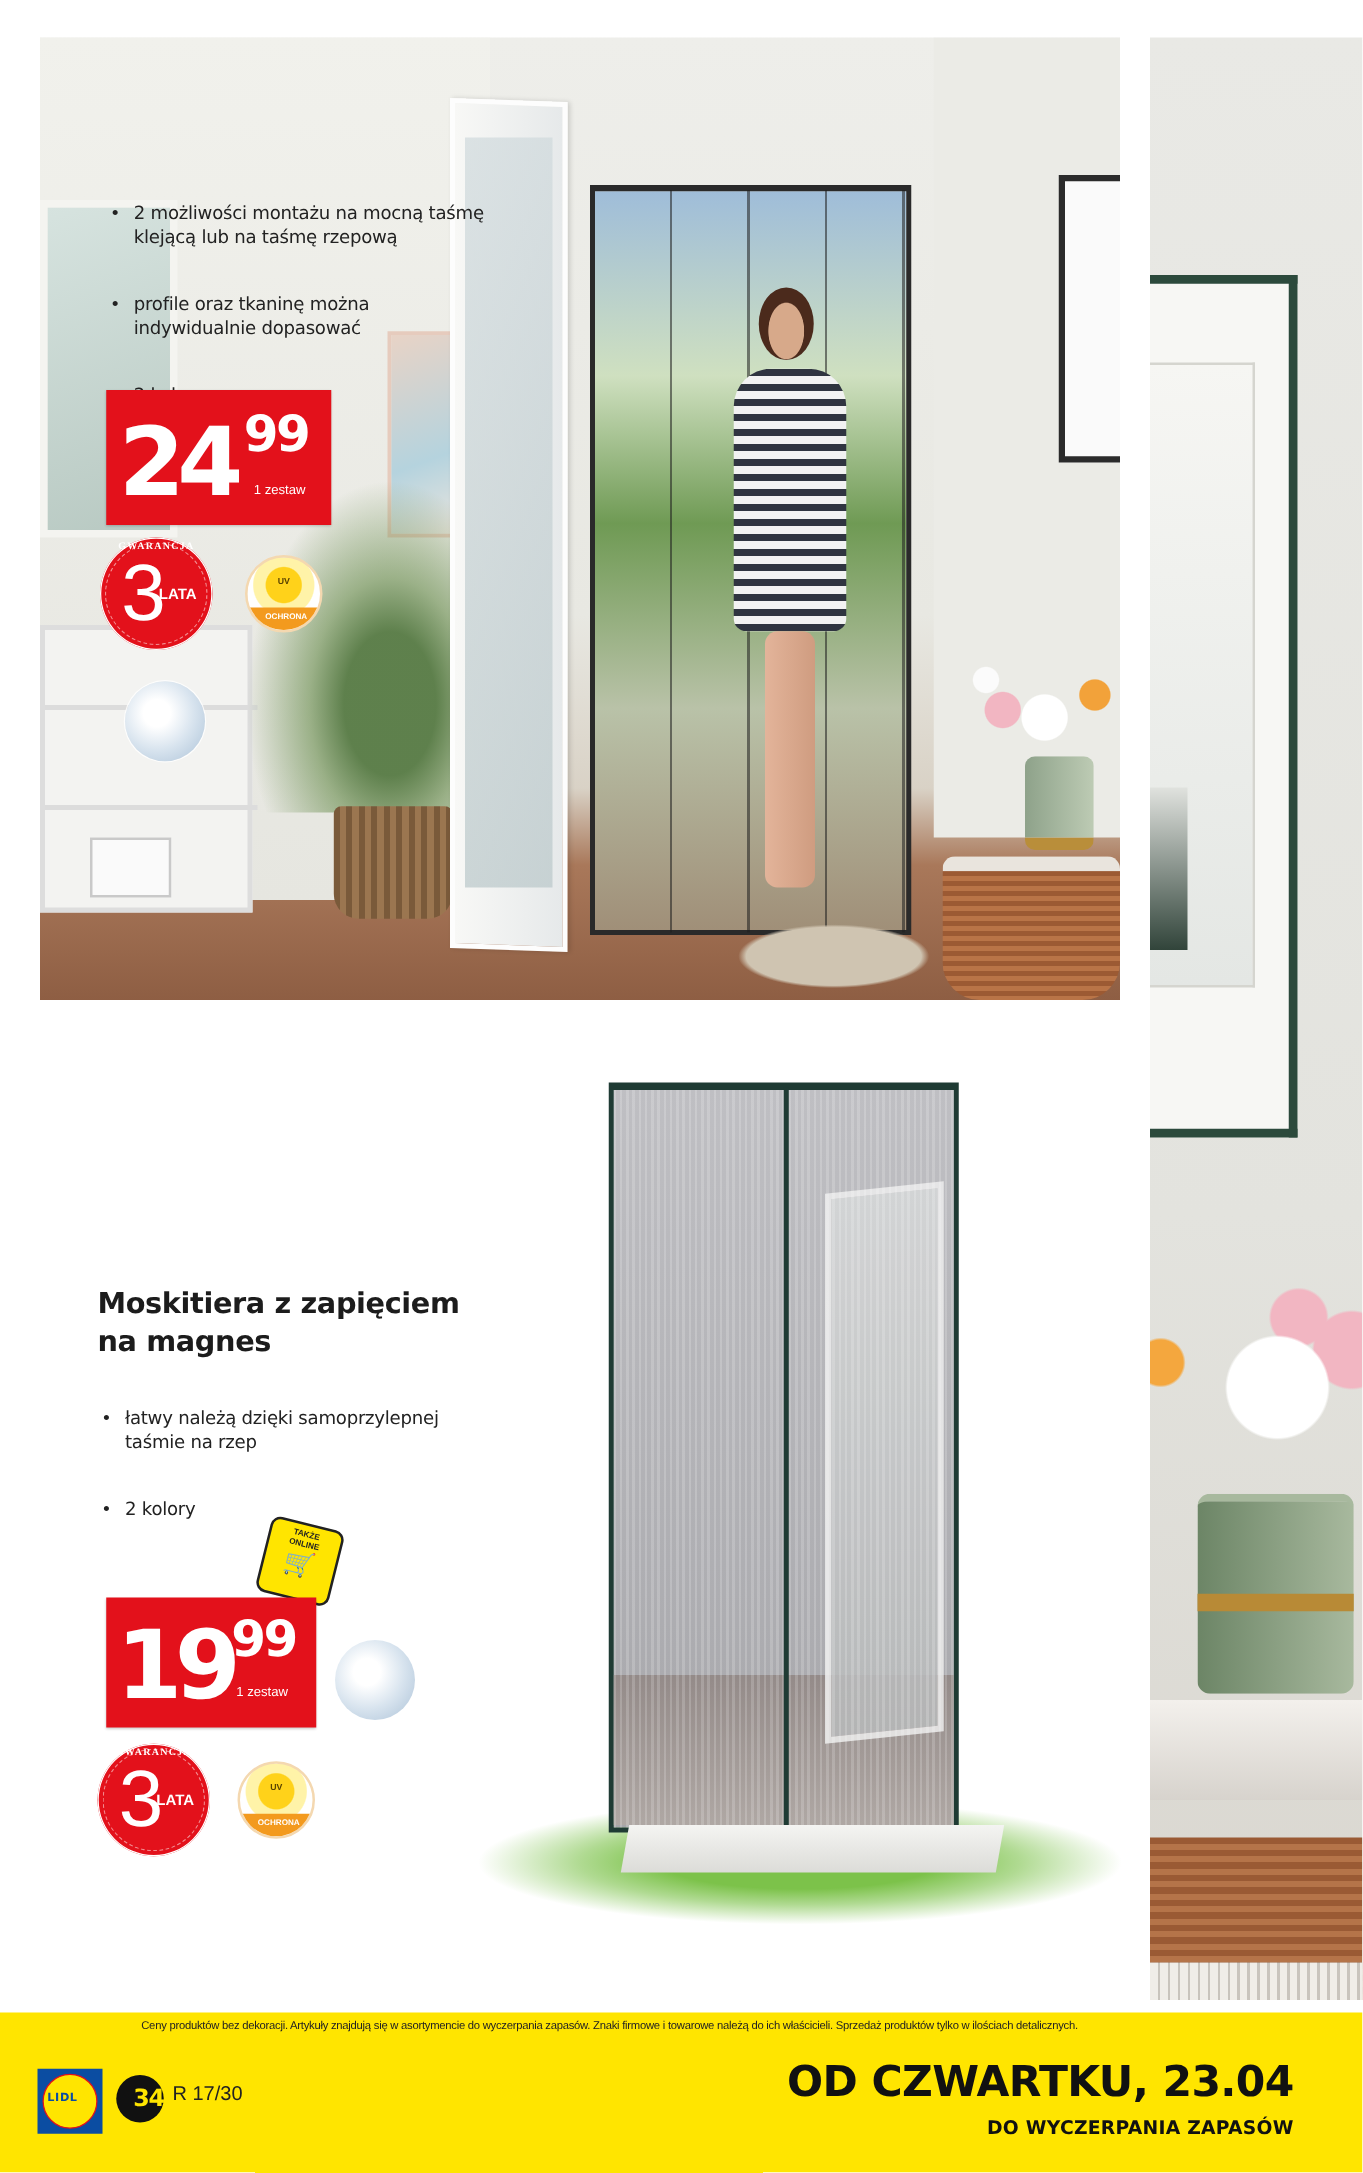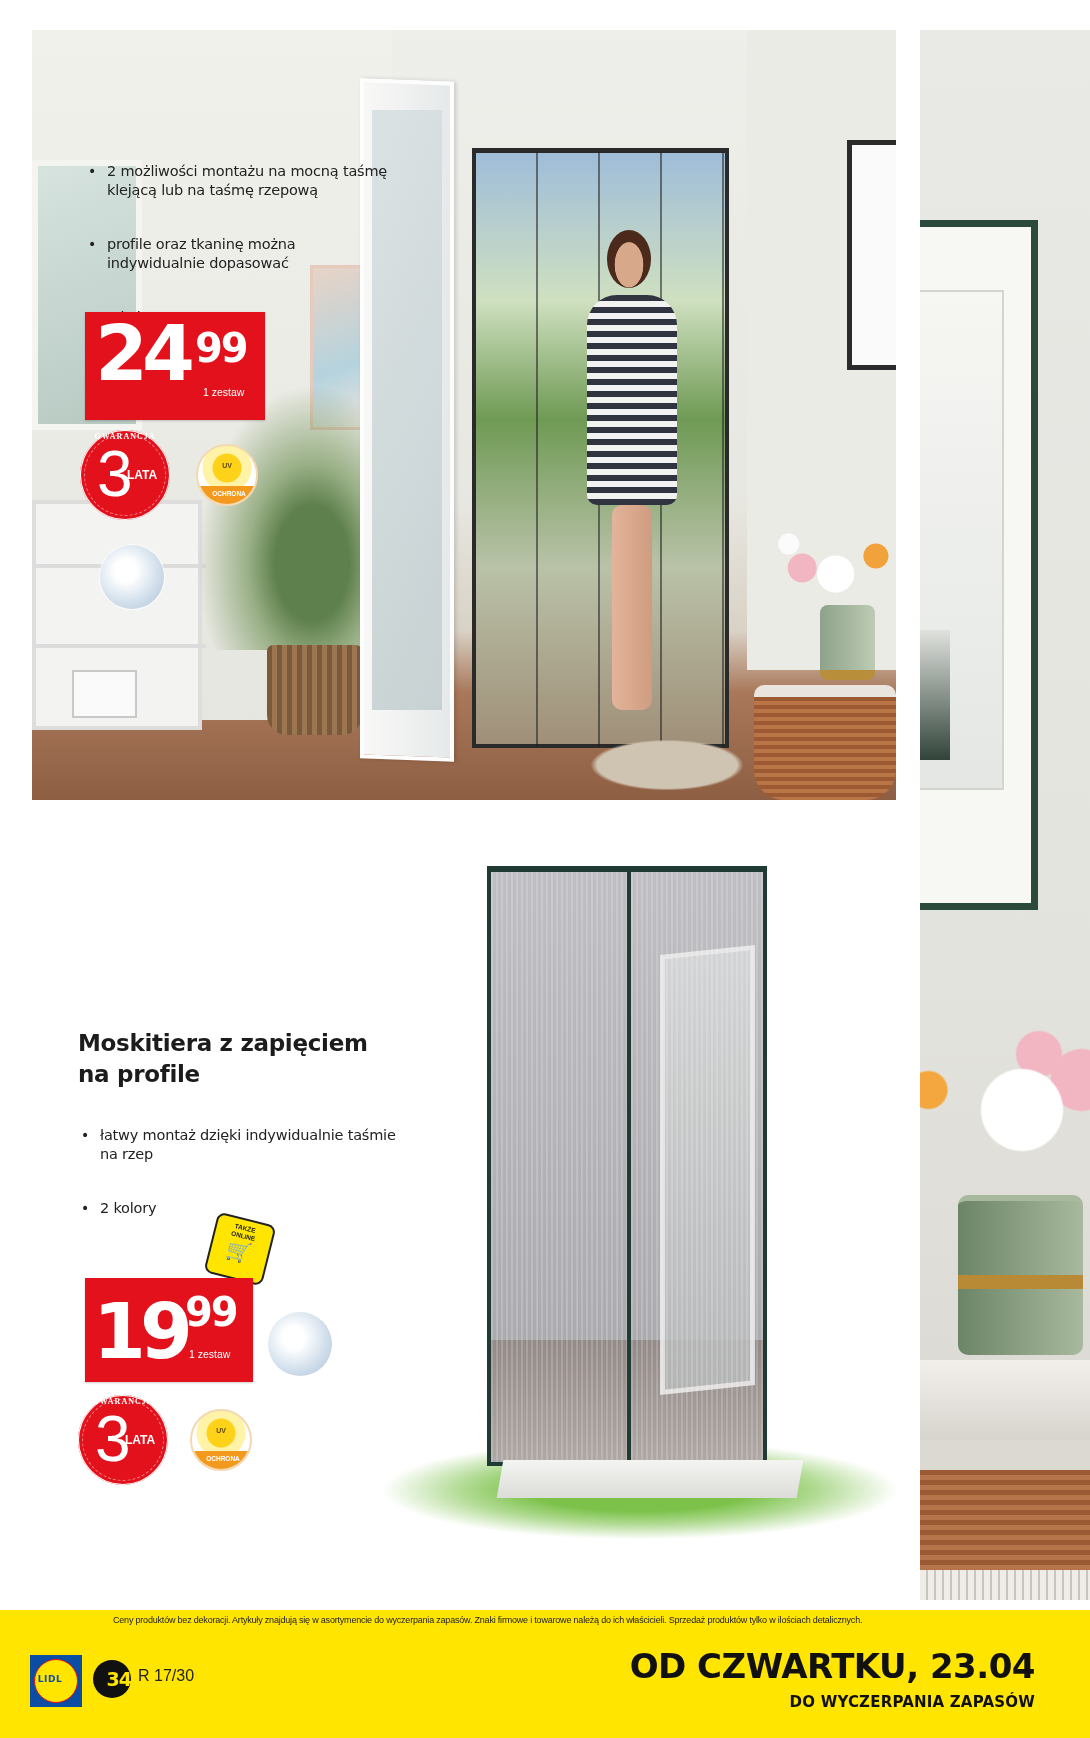--- a/index.html
+++ b/index.html
@@ -156,21 +156,21 @@
 
 <div class="product p1">
   <ul>
     <li>2 możliwości montażu na mocną taśmę klejącą lub na taśmę rzepową</li>
     <li>profile oraz tkaninę można indywidualnie dopasować</li>
     <li>2 kolory</li>
   </ul>
 </div>
 
 <div class="price-box pb1">
-  <span class="price-main" style="left:10px;top:4px">24</span>
+  <span class="price-main" style="left:10px;top:20px">24</span>
   <span class="price-cents" style="left:110px;top:16px">99</span>
   <span class="price-unit" style="left:118px;top:74px">1 zestaw</span>
 </div>
 
 <div class="guarantee g1">
   <div class="g-ring"></div>
   <span class="g-label">GWARANCJA</span>
   <span class="g-num">3</span>
   <span class="g-lata">LATA</span>
 </div>
@@ -178,24 +178,24 @@
 <div class="uv uv1">
   <span class="uv-t">UV</span>
   <span class="uv-band">OCHRONA</span>
 </div>
 
 <div class="swatch sw1"></div>
 
 <div class="product p2">
   <h2>
     <span>Moskitiera z zapięciem</span><br>
-    <span>na profile</span>
+    <span>na magnes</span>
   </h2>
   <ul>
-    <li>łatwy montaż dzięki indywidualnie taśmie na rzep</li>
+    <li>łatwy należą dzięki samoprzylepnej taśmie na rzep</li>
     <li>2 kolory</li>
   </ul>
 </div>
 
 <div class="online-badge">
   <div class="ob-t">
     <span>TAKŻE</span><br>
     <span>ONLINE</span>
   </div>
   <div class="ob-cart">🛒</div>

